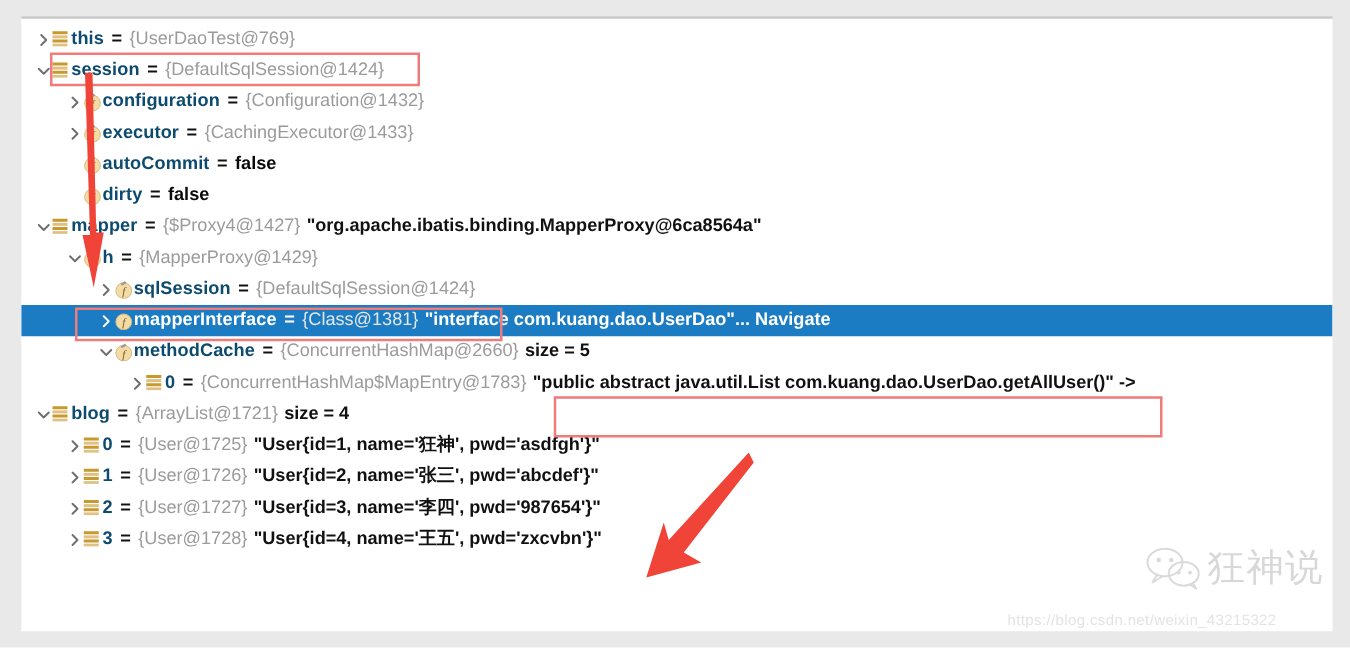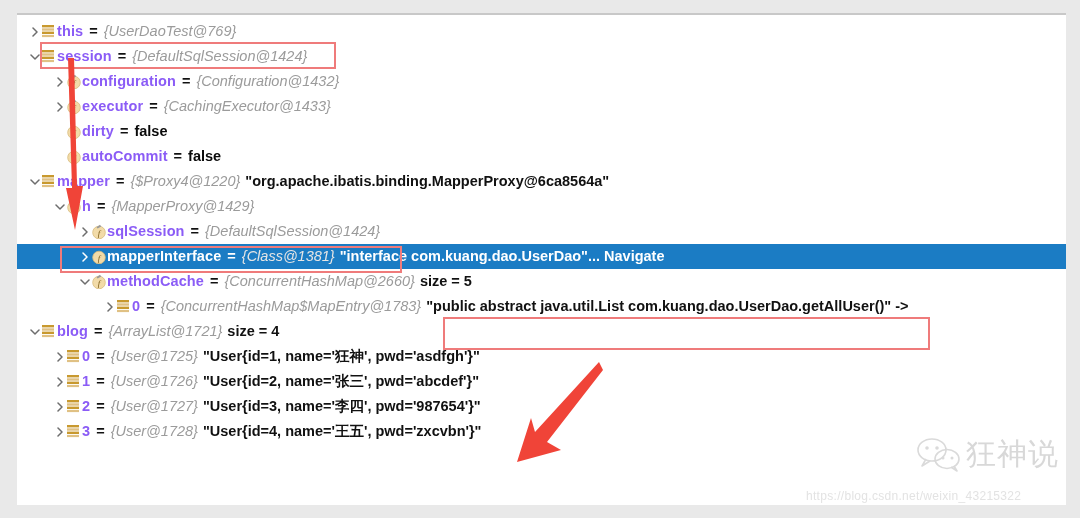--- a/index.html
+++ b/index.html
@@ -52,23 +52,23 @@
   
   .ico{
     display:inline-block;
     width:16px;height:25px;
     vertical-align:top;
     position:relative;
   }
   .ico svg{position:absolute;left:0;top:5px;}
 
   
-  .nm{color:#8b5cf6;font-weight:bold;letter-spacing:0.1px;}
+  .nm{color:#0c4a6e;font-weight:bold;letter-spacing:0.1px;}
   .eq{color:#111;font-weight:bold;padding:0 1px;}
-  .ref{color:#9b9b9b;font-style:italic;}
+  .ref{color:#9b9b9b;}
   .val{color:#0a0a0a;font-weight:bold;}
   .str{color:#111;font-weight:bold;}
   .row.selected .nm,
   .row.selected .eq,
   .row.selected .ref,
   .row.selected .val,
   .row.selected .str,
   .row.selected .nav,
   .row.selected .sz{color:#ffffff;}
   .row.selected .ref{color:#e5e5e5;}
@@ -144,37 +144,37 @@
             <text x="8" y="12" font-size="9" font-family="Liberation Serif, serif" font-style="italic" text-anchor="middle" fill="#7b5b17">f</text>
             <path d="M5.5 3.2 L9 0.8 L10.2 2.4 L6.6 4.6 Z" fill="#9a9a9a"></path>
           </svg></span><span class="nm">configuration</span><span class="sp"></span><span class="eq">=</span><span class="sp"></span><span class="ref">{Configuration@1432}</span></div>
       <div class="row" id="row-executor"><span class="ind" style="width:36px"></span><span class="tw"><svg width="10" height="10" viewBox="0 0 10 10">
             <path d="M3 1 L7 5 L3 9" fill="none" stroke="#6d6d6d" stroke-width="1.5" stroke-linecap="round" stroke-linejoin="round"></path>
           </svg></span><span class="ico"><svg width="16" height="15" viewBox="0 0 16 15">
             <circle cx="8" cy="8.5" r="6.3" fill="#f2dba8" stroke="#d8bb7c" stroke-width="0.8"></circle>
             <text x="8" y="12" font-size="9" font-family="Liberation Serif, serif" font-style="italic" text-anchor="middle" fill="#7b5b17">f</text>
             <path d="M5.5 3.2 L9 0.8 L10.2 2.4 L6.6 4.6 Z" fill="#9a9a9a"></path>
           </svg></span><span class="nm">executor</span><span class="sp"></span><span class="eq">=</span><span class="sp"></span><span class="ref">{CachingExecutor@1433}</span></div>
+      <div class="row" id="row-autoCommit"><span class="ind" style="width:36px"></span><span class="tw"></span><span class="ico"><svg width="16" height="15" viewBox="0 0 16 15">
+            <circle cx="8" cy="8.5" r="6.3" fill="#f2dba8" stroke="#d8bb7c" stroke-width="0.8"></circle>
+            <text x="8" y="12" font-size="9" font-family="Liberation Serif, serif" font-style="italic" text-anchor="middle" fill="#7b5b17">f</text>
+            <path d="M5.5 3.2 L9 0.8 L10.2 2.4 L6.6 4.6 Z" fill="#9a9a9a"></path>
+          </svg></span><span class="nm">autoCommit</span><span class="sp"></span><span class="eq">=</span><span class="sp"></span><span class="val">false</span></div>
       <div class="row" id="row-dirty"><span class="ind" style="width:36px"></span><span class="tw"></span><span class="ico"><svg width="16" height="15" viewBox="0 0 16 15">
             <circle cx="8" cy="8.5" r="6.3" fill="#f2dba8" stroke="#d8bb7c" stroke-width="0.8"></circle>
             <text x="8" y="12" font-size="9" font-family="Liberation Serif, serif" font-style="italic" text-anchor="middle" fill="#7b5b17">f</text>
           </svg></span><span class="nm">dirty</span><span class="sp"></span><span class="eq">=</span><span class="sp"></span><span class="val">false</span></div>
-      <div class="row" id="row-autoCommit"><span class="ind" style="width:36px"></span><span class="tw"></span><span class="ico"><svg width="16" height="15" viewBox="0 0 16 15">
-            <circle cx="8" cy="8.5" r="6.3" fill="#f2dba8" stroke="#d8bb7c" stroke-width="0.8"></circle>
-            <text x="8" y="12" font-size="9" font-family="Liberation Serif, serif" font-style="italic" text-anchor="middle" fill="#7b5b17">f</text>
-            <path d="M5.5 3.2 L9 0.8 L10.2 2.4 L6.6 4.6 Z" fill="#9a9a9a"></path>
-          </svg></span><span class="nm">autoCommit</span><span class="sp"></span><span class="eq">=</span><span class="sp"></span><span class="val">false</span></div>
       <div class="row" id="row-mapper"><span class="ind" style="width:11px"></span><span class="tw"><svg width="10" height="10" viewBox="0 0 10 10">
             <path d="M1 3 L5 7 L9 3" fill="none" stroke="#6d6d6d" stroke-width="1.5" stroke-linecap="round" stroke-linejoin="round"></path>
           </svg></span><span class="ico"><svg width="14" height="14" viewBox="0 0 14 14">
             <rect x="1" y="1" width="12" height="2.4" fill="#c8992f"></rect>
             <rect x="1" y="4.3" width="12" height="2.4" fill="#e0c184"></rect>
             <rect x="1" y="7.6" width="12" height="2.4" fill="#c8992f"></rect>
             <rect x="1" y="10.9" width="12" height="2.2" fill="#e0c184"></rect>
-          </svg></span><span class="nm">mapper</span><span class="sp"></span><span class="eq">=</span><span class="sp"></span><span class="ref">{$Proxy4@1220}</span><span class="sp"></span><span class="str">"org.apache.ibatis.binding.MapperProxy@6ca8564a"</span></div>
+          </svg></span><span class="nm">mapper</span><span class="sp"></span><span class="eq">=</span><span class="sp"></span><span class="ref">{$Proxy4@1427}</span><span class="sp"></span><span class="str">"org.apache.ibatis.binding.MapperProxy@6ca8564a"</span></div>
       <div class="row" id="row-h"><span class="ind" style="width:36px"></span><span class="tw"><svg width="10" height="10" viewBox="0 0 10 10">
             <path d="M1 3 L5 7 L9 3" fill="none" stroke="#6d6d6d" stroke-width="1.5" stroke-linecap="round" stroke-linejoin="round"></path>
           </svg></span><span class="ico"><svg width="16" height="15" viewBox="0 0 16 15">
             <circle cx="8" cy="8.5" r="6.3" fill="#f2dba8" stroke="#d8bb7c" stroke-width="0.8"></circle>
             <text x="8" y="12" font-size="9" font-family="Liberation Serif, serif" font-style="italic" text-anchor="middle" fill="#7b5b17">f</text>
           </svg></span><span class="nm">h</span><span class="sp"></span><span class="eq">=</span><span class="sp"></span><span class="ref">{MapperProxy@1429}</span></div>
       <div class="row" id="row-sqlSession"><span class="ind" style="width:61px"></span><span class="tw"><svg width="10" height="10" viewBox="0 0 10 10">
             <path d="M3 1 L7 5 L3 9" fill="none" stroke="#6d6d6d" stroke-width="1.5" stroke-linecap="round" stroke-linejoin="round"></path>
           </svg></span><span class="ico"><svg width="16" height="15" viewBox="0 0 16 15">
             <circle cx="8" cy="8.5" r="6.3" fill="#f2dba8" stroke="#d8bb7c" stroke-width="0.8"></circle>

